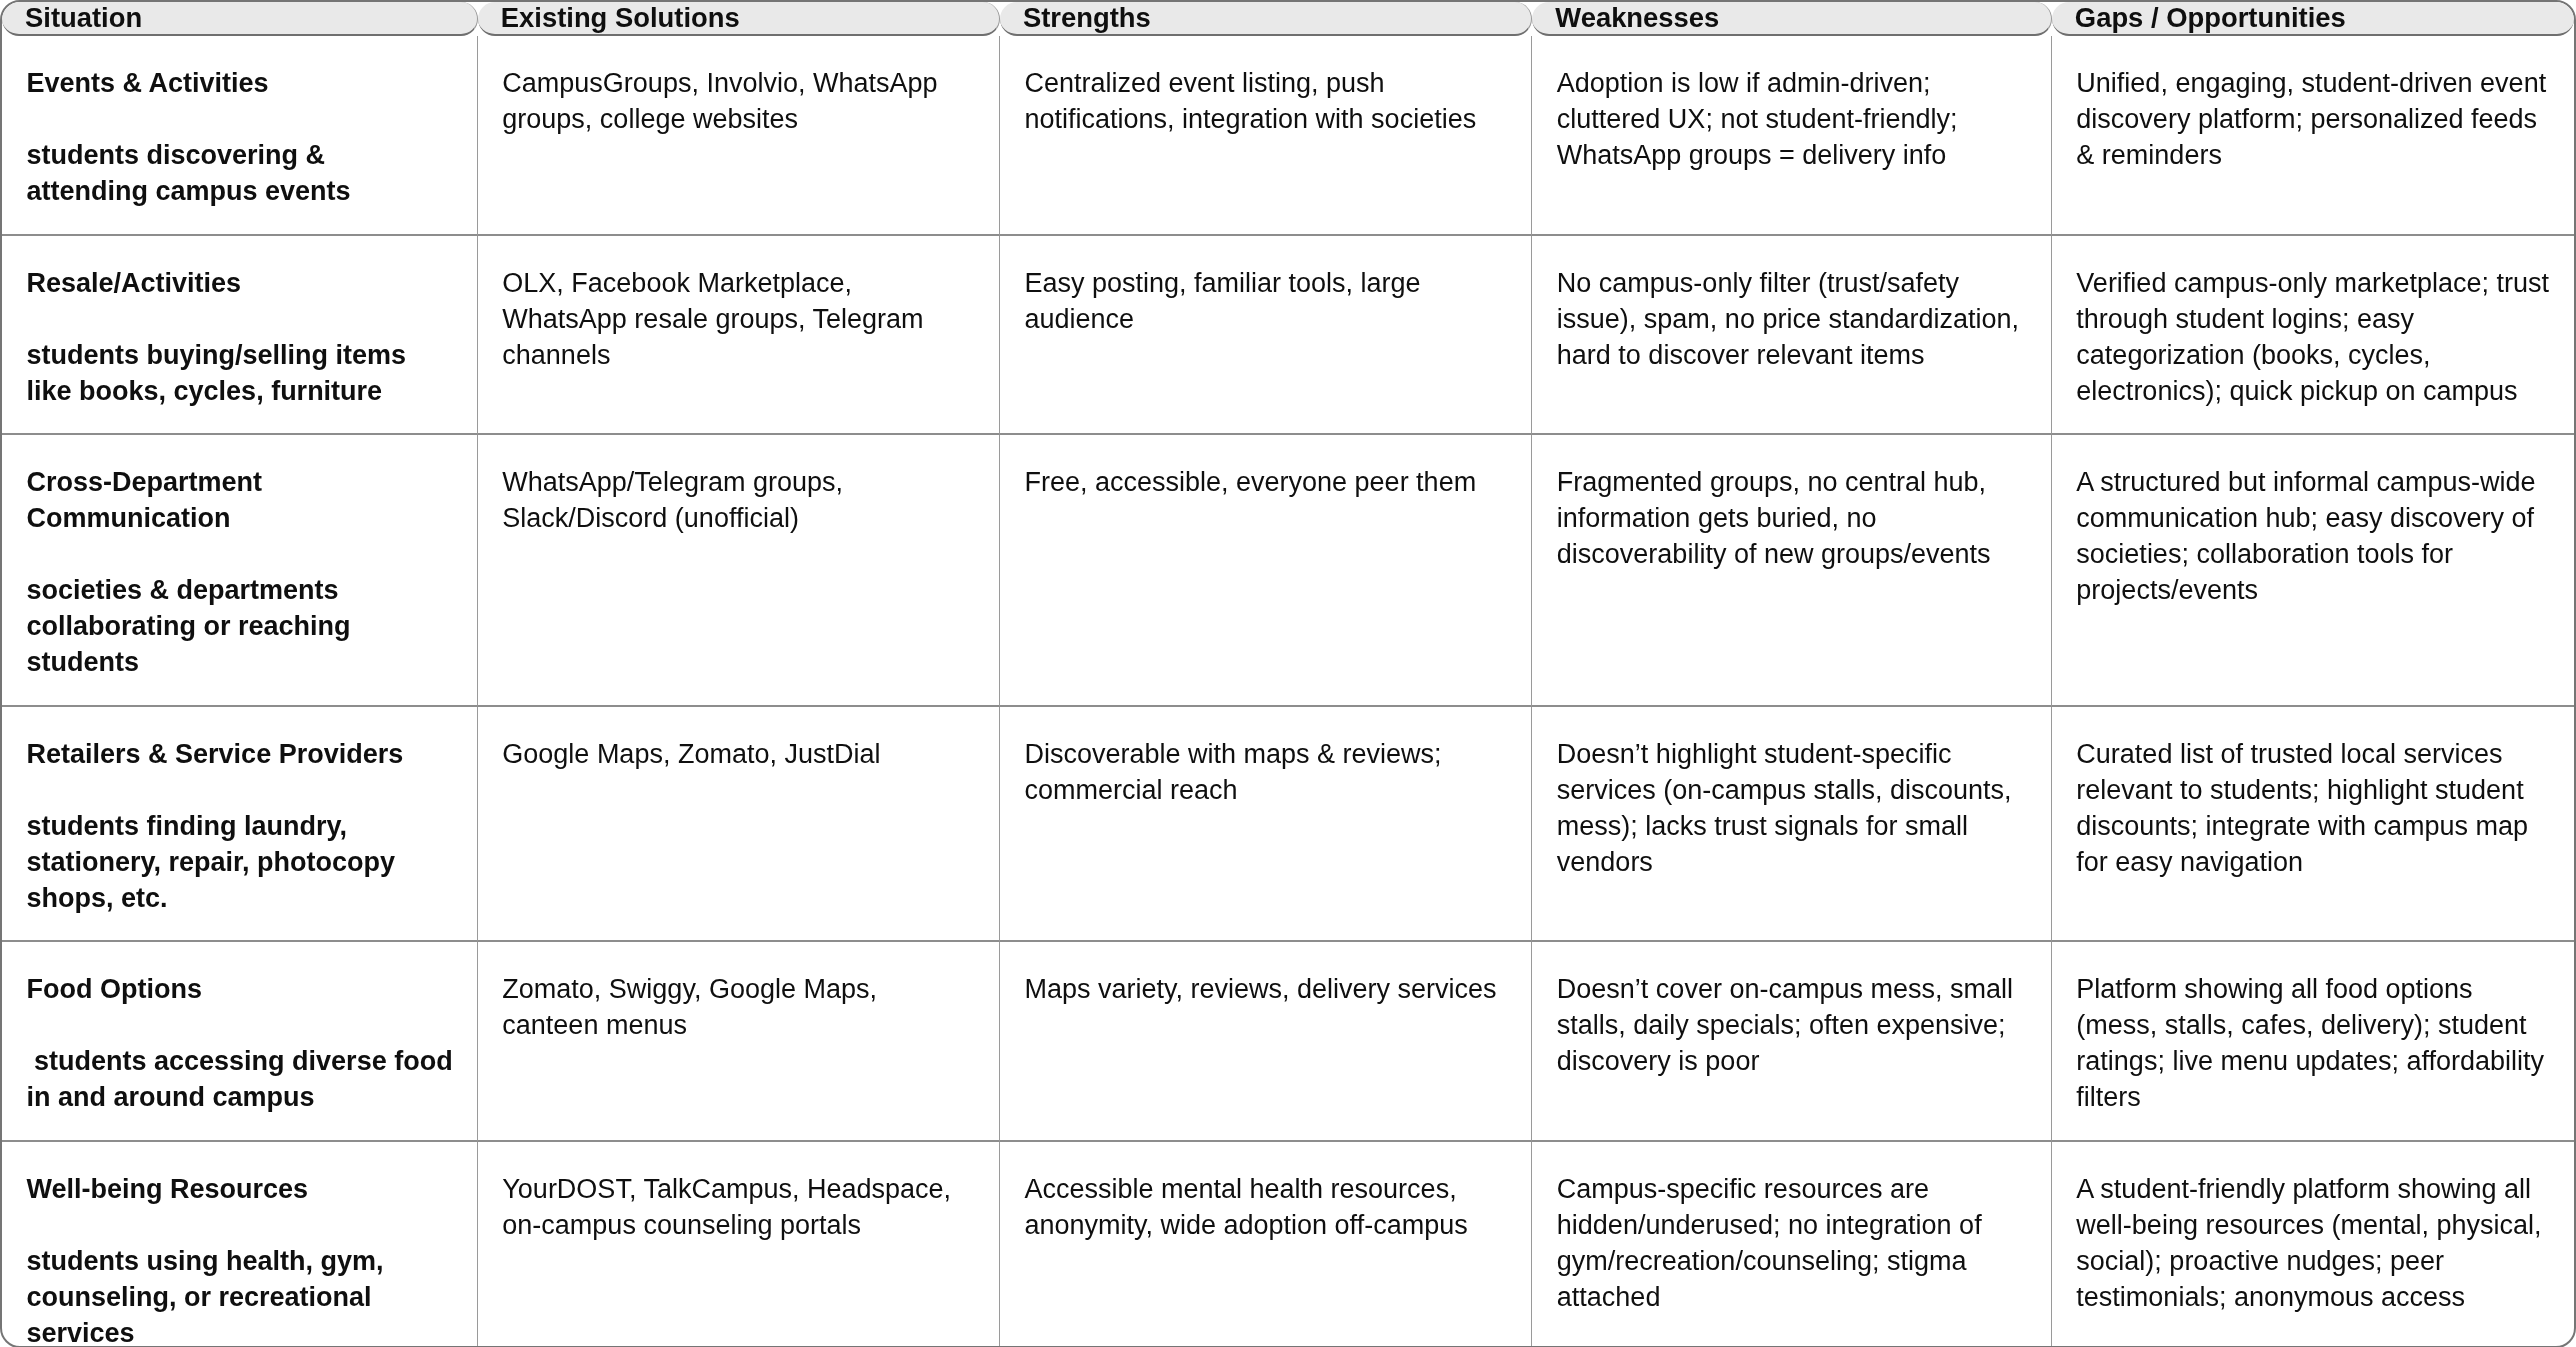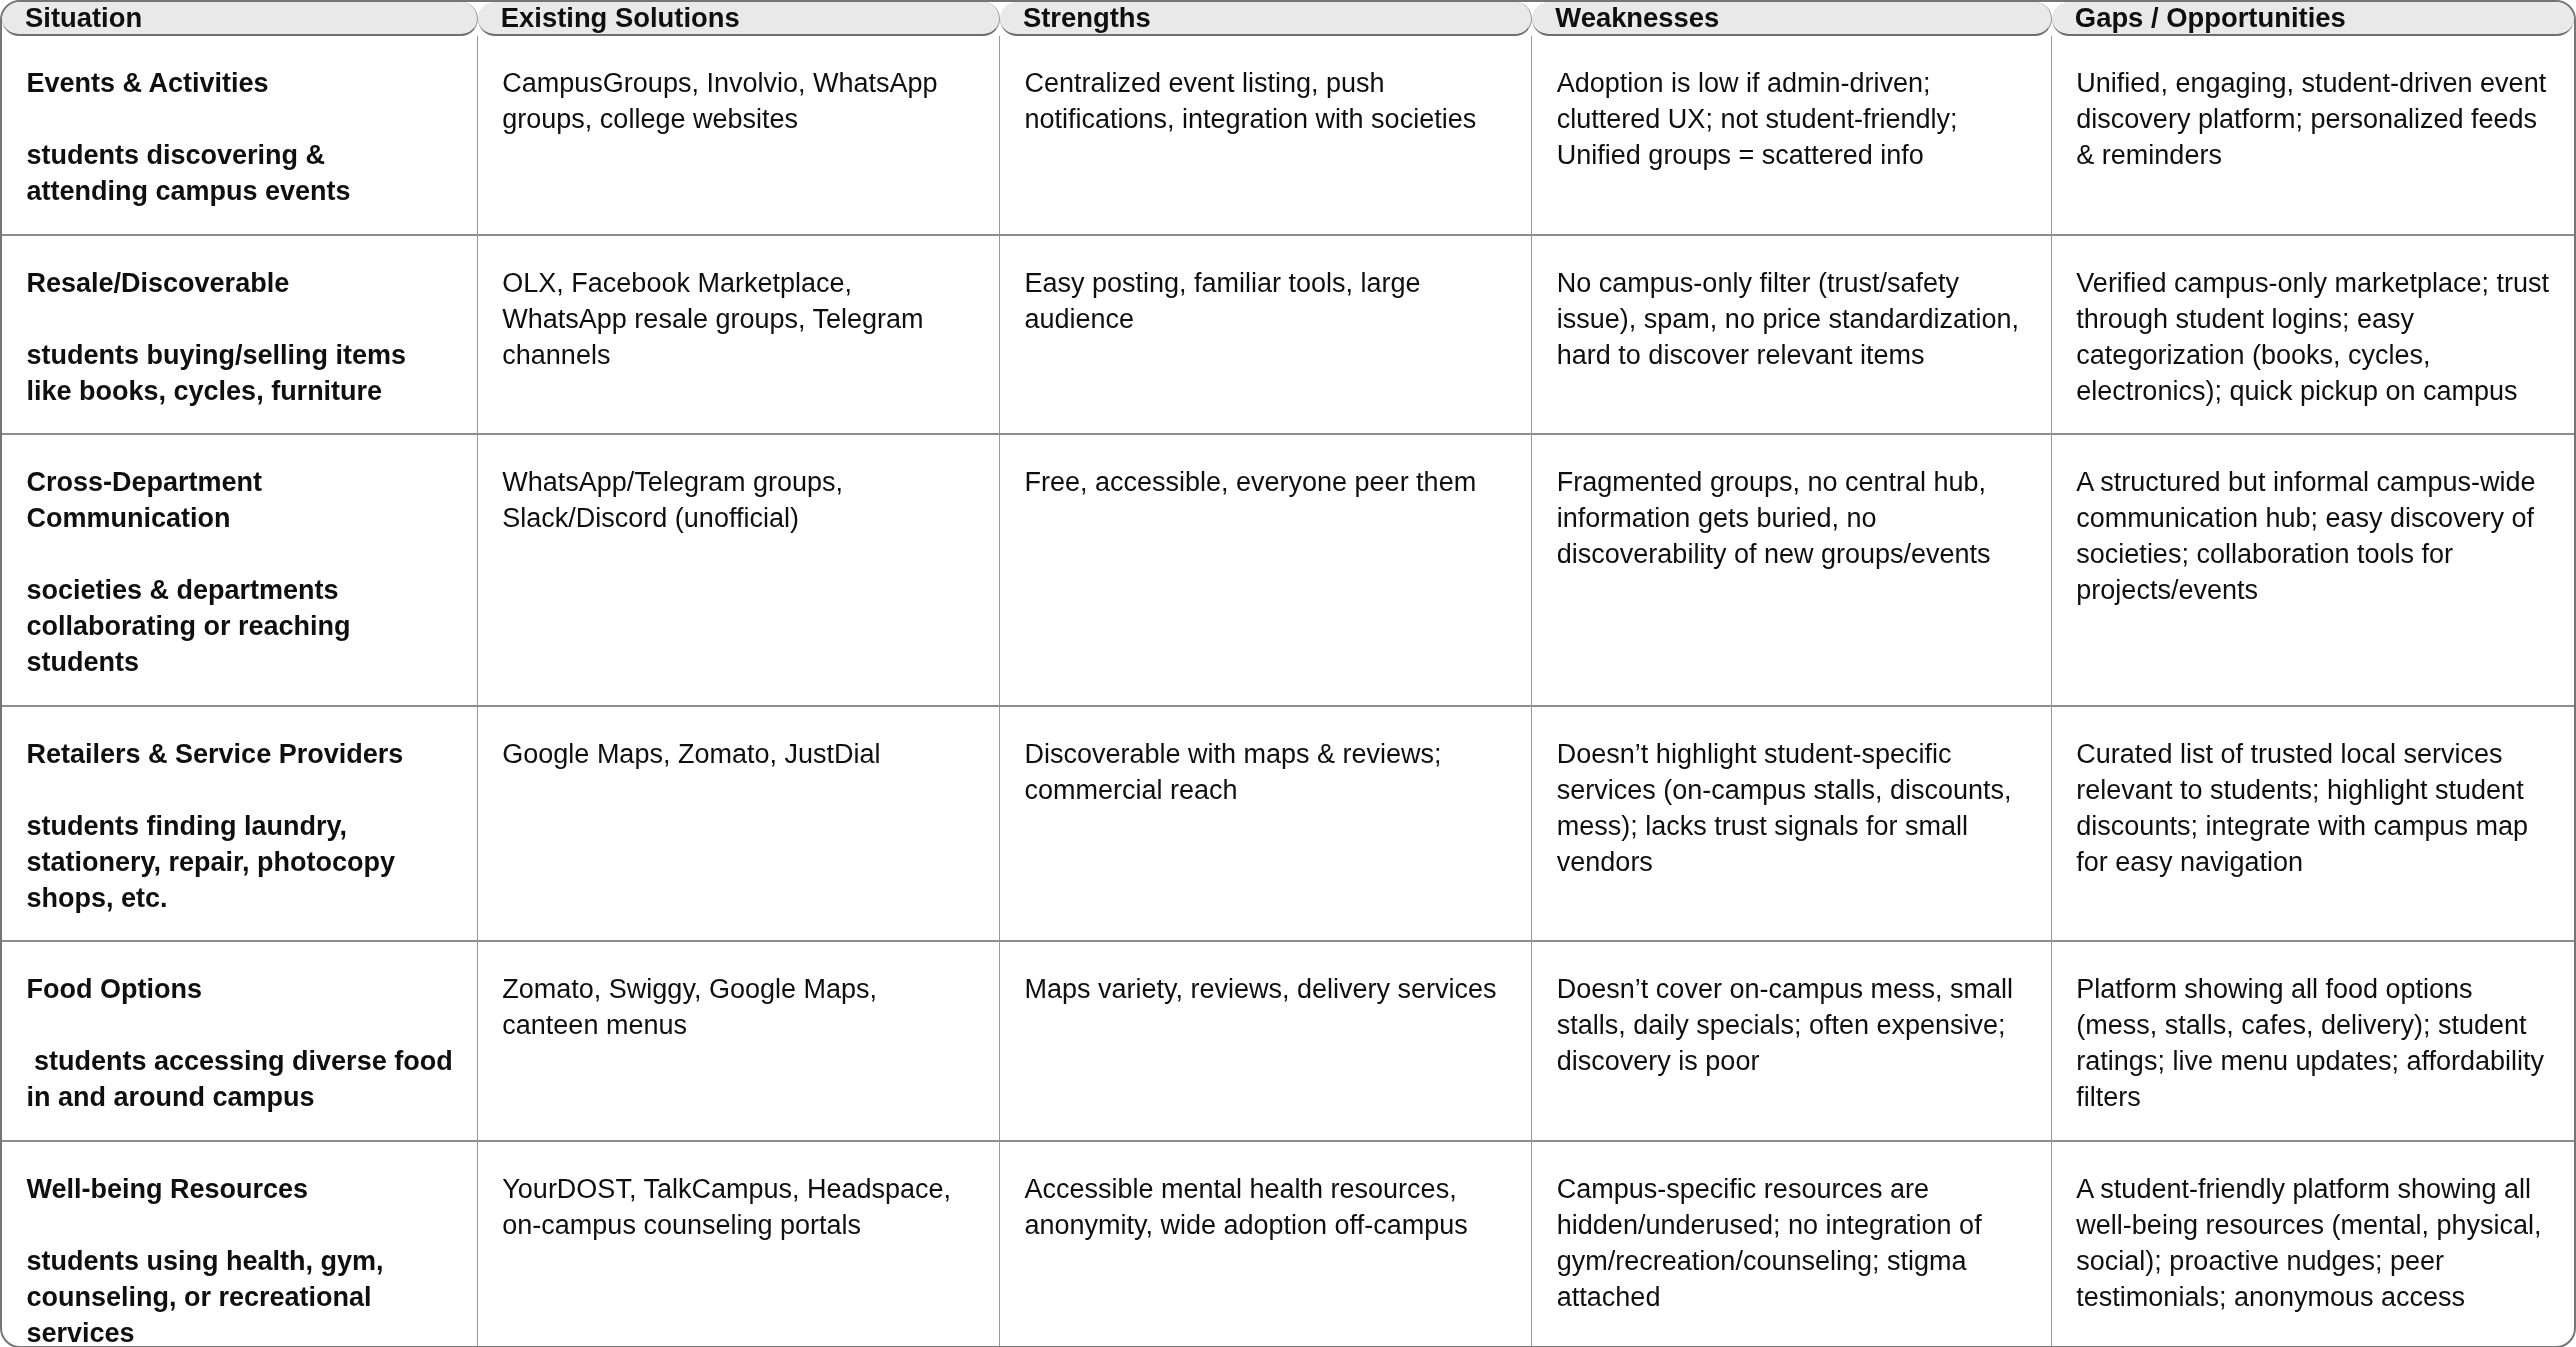--- a/index.html
+++ b/index.html
@@ -81,26 +81,26 @@
       </thead>
       <tbody>
         <tr class="row-0">
           <td class="situation-cell">
             <div>Events &amp; Activities</div>
             <div class="para-gap"></div>
             <div>students discovering &amp; attending campus events</div>
           </td>
           <td>CampusGroups, Involvio, WhatsApp groups, college websites</td>
           <td>Centralized event listing, push notifications, integration with societies</td>
-          <td>Adoption is low if admin-driven; cluttered UX; not student-friendly; Unified groups = scattered info</td>
+          <td>Adoption is low if admin-driven; cluttered UX; not student-friendly; WhatsApp groups = delivery info</td>
           <td>Unified, engaging, student-driven event discovery platform; personalized feeds &amp; reminders</td>
         </tr>
         <tr class="row-1">
           <td class="situation-cell">
-            <div>Resale/Discoverable</div>
+            <div>Resale/Activities</div>
             <div class="para-gap"></div>
             <div>students buying/selling items like books, cycles, furniture</div>
           </td>
           <td>OLX, Facebook Marketplace, WhatsApp resale groups, Telegram channels</td>
           <td>Easy posting, familiar tools, large audience</td>
           <td>No campus-only filter (trust/safety issue), spam, no price standardization, hard to discover relevant items</td>
           <td>Verified campus-only marketplace; trust through student logins; easy categorization (books, cycles, electronics); quick pickup on campus</td>
         </tr>
         <tr class="row-2">
           <td class="situation-cell">

